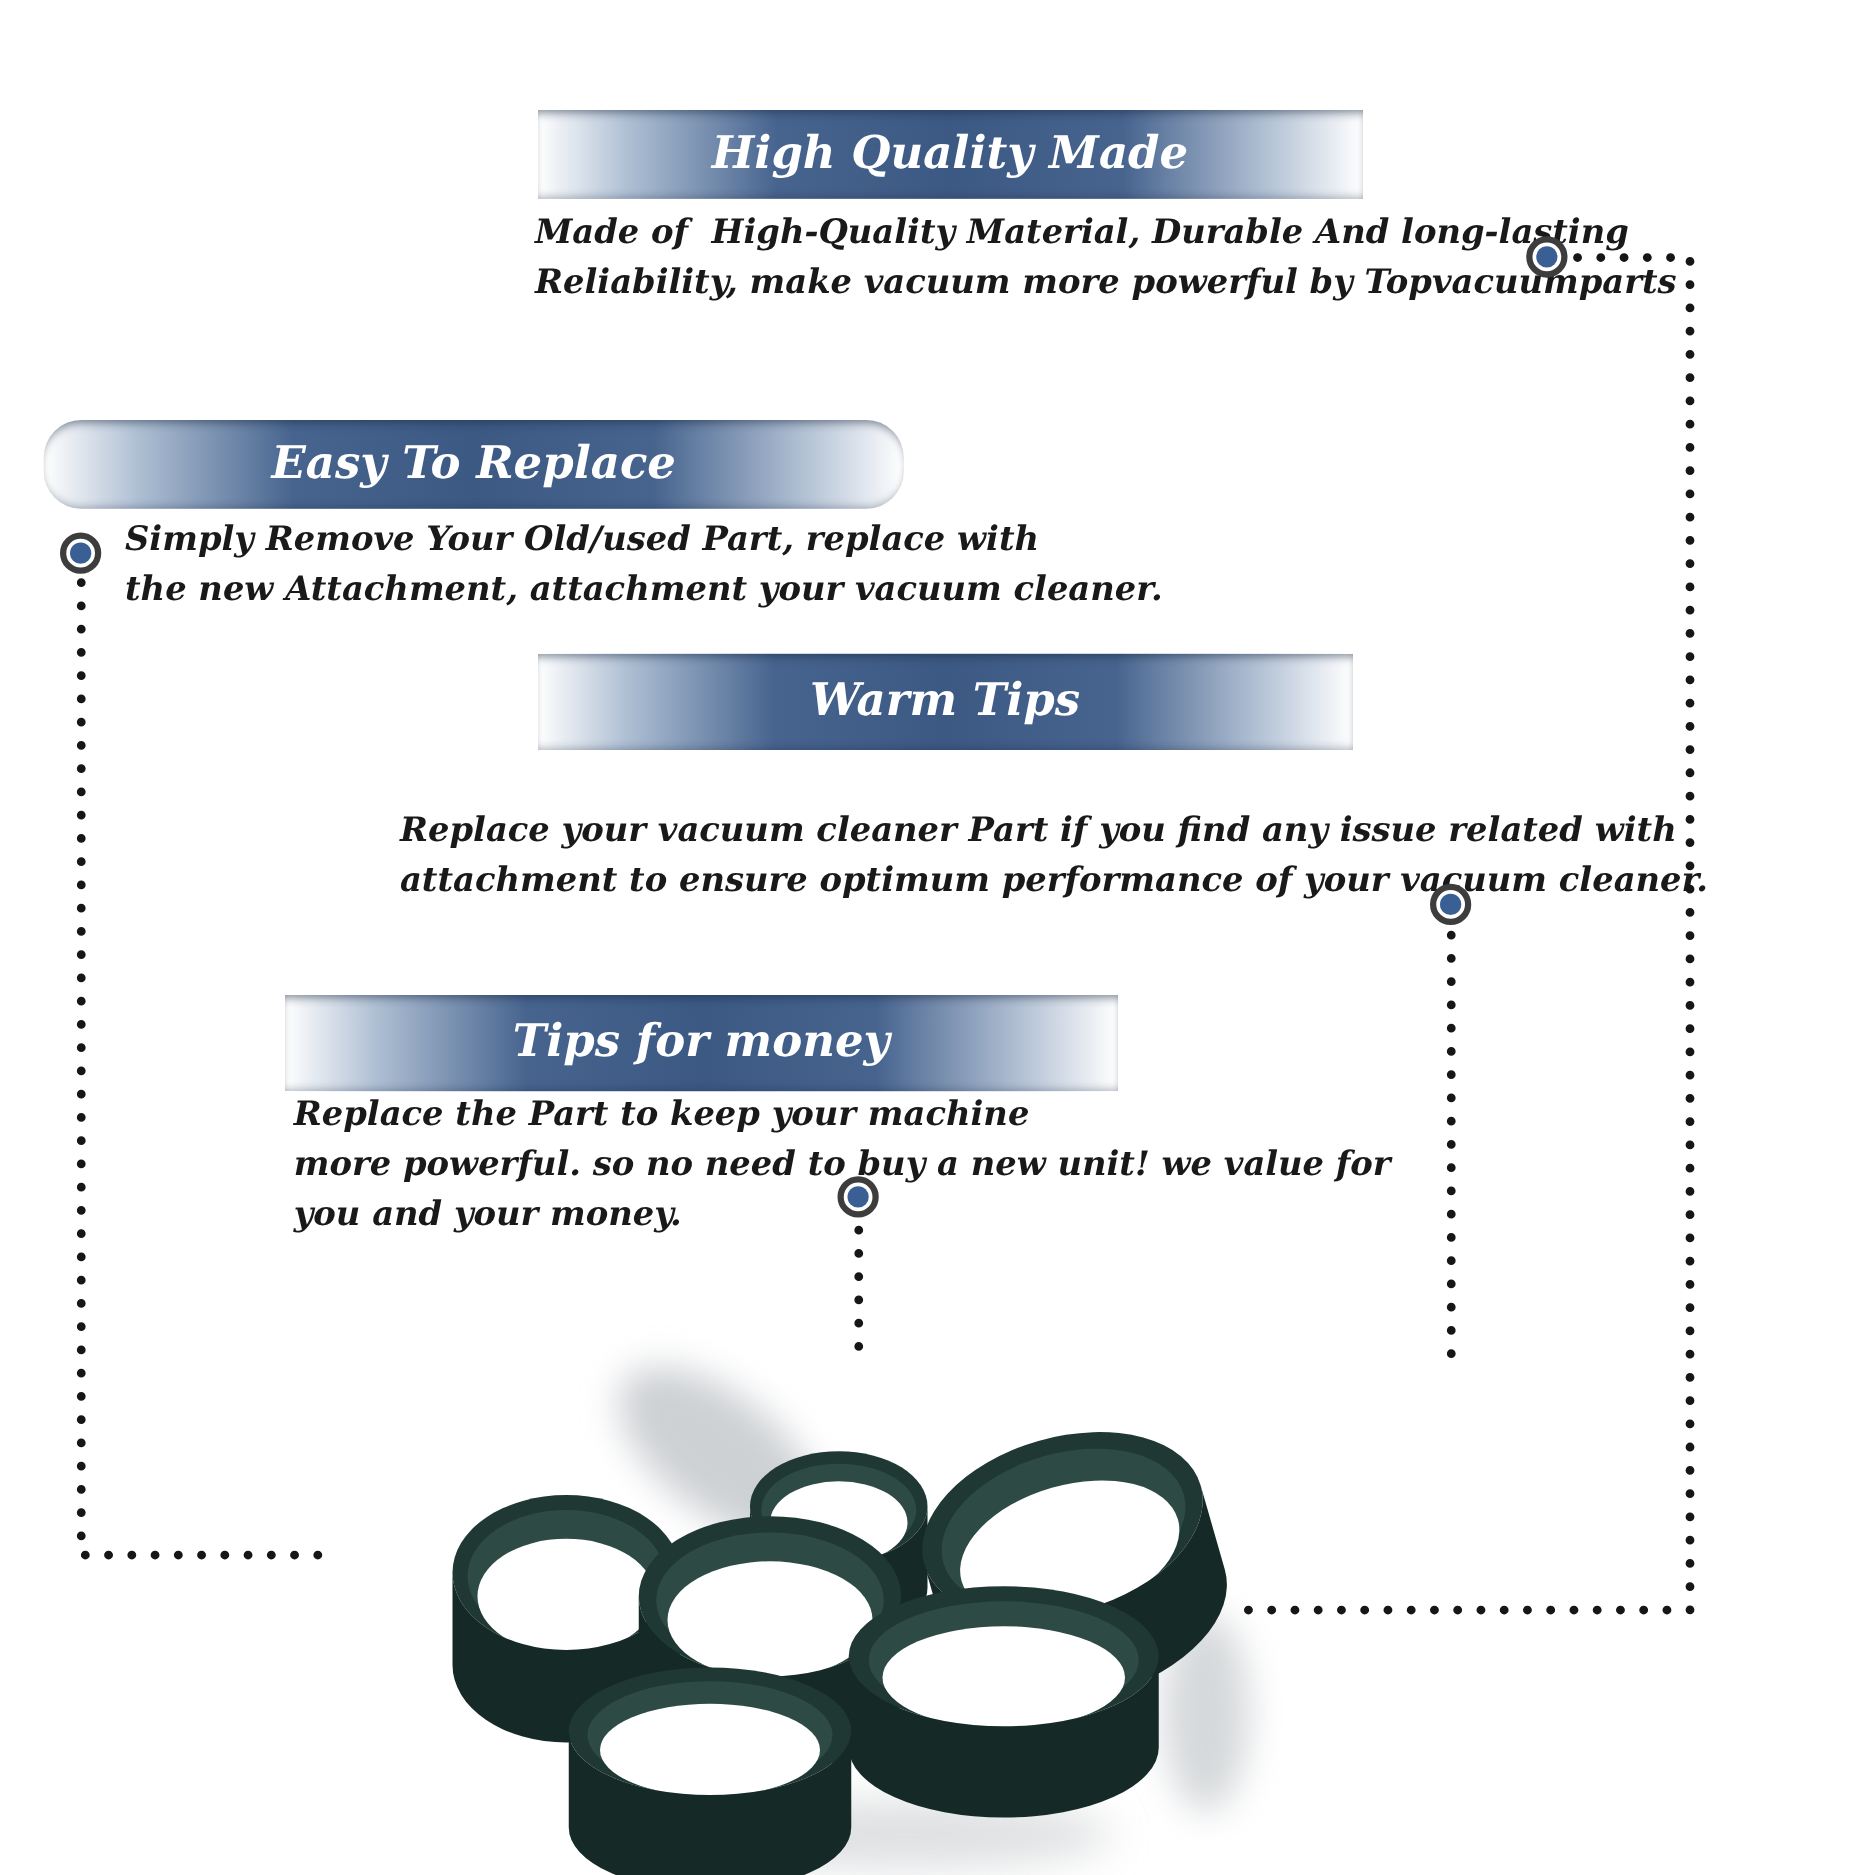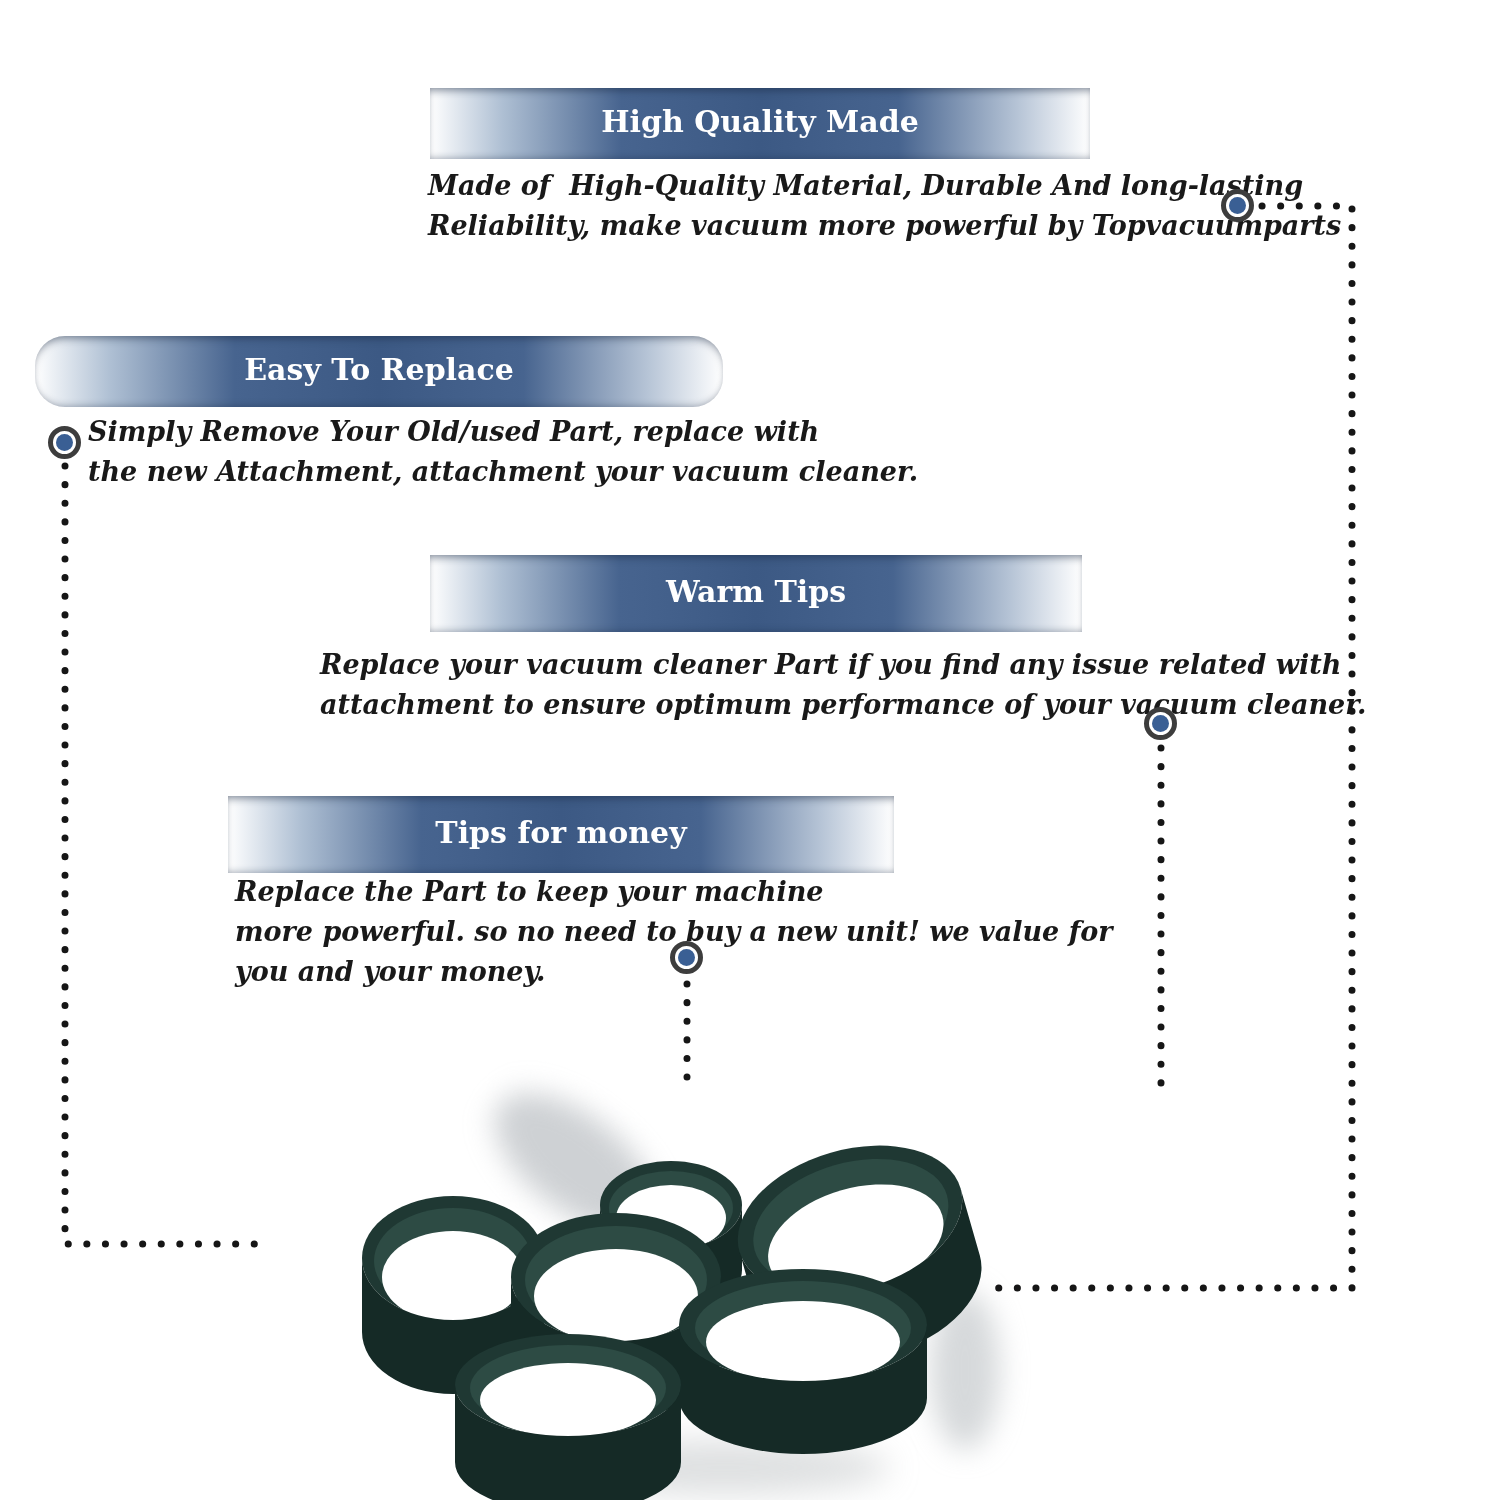--- a/index.html
+++ b/index.html
@@ -6,22 +6,22 @@
   .canvas{
     position:relative;width:1500px;height:1500px;background:#ffffff;overflow:hidden;
     font-family:"DejaVu Serif","Liberation Serif",serif;
   }
   .banner{
     position:absolute;display:flex;align-items:center;justify-content:center;
     background:linear-gradient(to right,#ffffff 0%,#aebfd3 11%,#47648f 29%,#3c5984 50%,#47648f 71%,#b6c4d6 89%,#ffffff 100%);
     box-shadow:inset 0 6px 8px -4px rgba(22,38,64,0.55), inset 0 -5px 7px -4px rgba(22,38,64,0.35);
   }
   .banner h2{
-    margin:0;padding-bottom:4px;color:#ffffff;font-weight:bold;
-    font-size:30px;letter-spacing:0px;white-space:pre;
+    margin:0;padding-bottom:4px;color:#ffffff;font-weight:bold;font-style:italic;
+    font-size:36px;letter-spacing:0px;white-space:pre;
   }
   .para{position:absolute;color:#191919;font-weight:bold;font-style:italic;font-size:27px;}
   .para .line{display:block;white-space:pre;line-height:40px;}
   .para.centered{text-align:center;}
   .marker{
     position:absolute;width:33px;height:33px;border:5px solid #3d3d3d;border-radius:50%;
     background:#ffffff;box-sizing:border-box;display:flex;align-items:center;justify-content:center;
   }
   .marker .dot{width:17px;height:17px;border-radius:50%;background:#3a5f94;}
   .blob{position:absolute;border-radius:50%;}
@@ -36,26 +36,26 @@
     <h2>High Quality Made</h2>
   </div>
   <div class="para" style="left:428px;top:166px;">
     <span class="line">Made of  High-Quality Material, Durable And long-lasting</span>
     <span class="line">Reliability, make vacuum more powerful by Topvacuumparts</span>
   </div>
 
   <div class="banner" style="left:35px;top:336px;width:688px;height:71px;border-radius:30px;">
     <h2>Easy To Replace</h2>
   </div>
-  <div class="para" style="left:88px;top:412px;">
+  <div class="para" style="left:100px;top:412px;">
     <span class="line">Simply Remove Your Old/used Part, replace with</span>
     <span class="line">the new Attachment, attachment your vacuum cleaner.</span>
   </div>
 
-  <div class="banner" style="left:430px;top:555px;width:652px;height:77px;">
+  <div class="banner" style="left:430px;top:523px;width:652px;height:77px;">
     <h2>Warm Tips</h2>
   </div>
   <div class="para centered" style="left:320px;top:645px;width:980px;">
     <span class="line">Replace your vacuum cleaner Part if you find any issue related with</span>
     <span class="line">attachment to ensure optimum performance of your vacuum cleaner.</span>
   </div>
 
   <div class="banner" style="left:228px;top:796px;width:666px;height:77px;">
     <h2>Tips for money</h2>
   </div>

